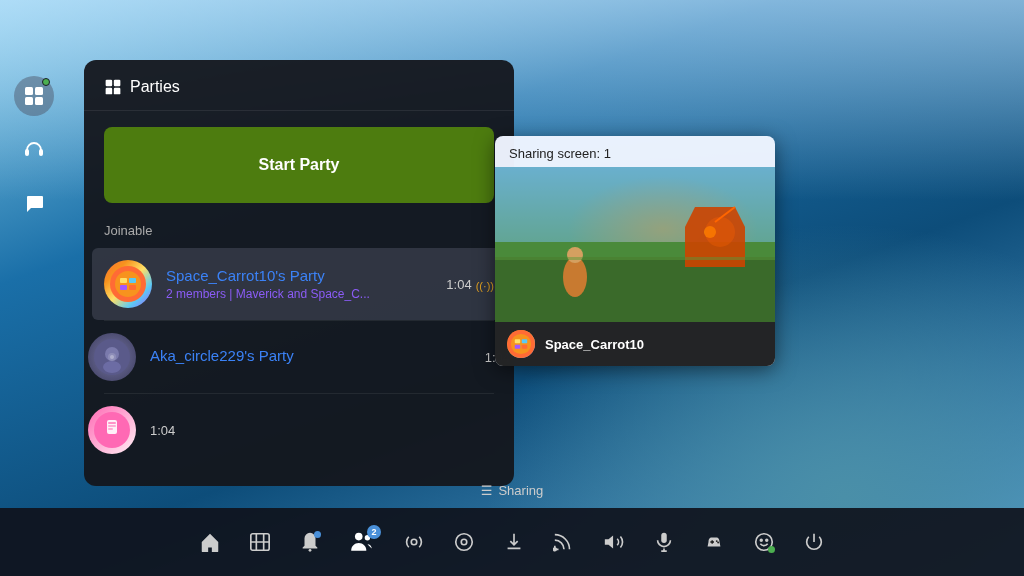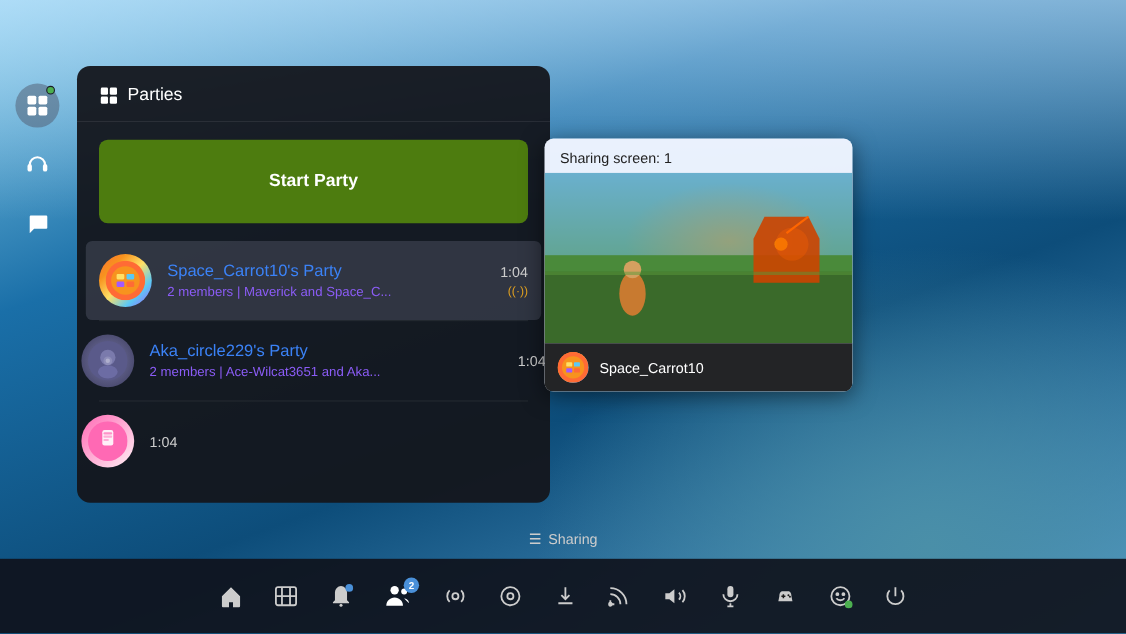--- a/index.html
+++ b/index.html
@@ -28,21 +28,21 @@
       position: absolute;
       right: 0; bottom: 0;
       width: 600px; height: 400px;
       background: radial-gradient(ellipse at 70% 80%, #4a8fa8 0%, transparent 60%);
     }
 
     
     .panel {
       position: absolute;
       top: 60px;
-      left: 70px;
+      left: 84px;
       width: 430px;
       background: rgba(20, 22, 28, 0.95);
       border-radius: 12px;
       padding: 0 0 20px 0;
       z-index: 10;
     }
 
     .panel-header {
       display: flex;
       align-items: center;
@@ -129,40 +129,40 @@
       color: #8b5cf6;
       font-size: 12px;
       white-space: nowrap;
       overflow: hidden;
       text-overflow: ellipsis;
       max-width: 220px;
     }
 
     .party-right {
       display: flex;
-      flex-direction: column;
+      flex-direction: row;
       align-items: flex-end;
       gap: 4px;
     }
     .party-time {
       color: #cccccc;
       font-size: 13px;
     }
     .party-streaming {
       color: #e0a020;
       font-size: 11px;
       display: flex;
       align-items: center;
       gap: 3px;
     }
 
     
     .share-popup {
       position: absolute;
-      top: 126px;
+      top: 136px;
       left: 495px;
       width: 280px;
       background: rgba(240, 245, 255, 0.97);
       border-radius: 8px;
       z-index: 20;
       overflow: hidden;
       box-shadow: 0 4px 20px rgba(0,0,0,0.5);
     }
     .share-header {
       padding: 10px 14px 6px 14px;
@@ -194,21 +194,21 @@
     .share-footer-avatar {
       width: 28px;
       height: 28px;
       border-radius: 50%;
       background: linear-gradient(135deg, #ff6b35, #f7931e, #ffe066, #5bc9f5, #a259ff);
       flex-shrink: 0;
     }
     .share-footer-name {
       color: #ffffff;
       font-size: 13px;
-      font-weight: 400;
+      font-weight: 700;
     }
 
     
     .sidebar {
       position: absolute;
       left: 0;
       top: 60px;
       width: 68px;
       display: flex;
       flex-direction: column;
@@ -347,20 +347,21 @@
       <rect x="2" y="2" width="8" height="8" rx="1.5"></rect>
       <rect x="12" y="2" width="8" height="8" rx="1.5"></rect>
       <rect x="2" y="12" width="8" height="8" rx="1.5"></rect>
       <rect x="12" y="12" width="8" height="8" rx="1.5"></rect>
     </svg>
     <span class="panel-title">Parties</span>
   </div>
 
   <button class="start-party-btn">Start Party</button>
 
+  <div class="section-label">Joinable</div>
 
   <div class="party-item active">
     <div class="party-avatar avatar-carrot">
       <svg width="36" height="36" viewBox="0 0 36 36">
         <circle cx="18" cy="18" r="18" fill="#ff6b35"></circle>
         <circle cx="18" cy="18" r="13" fill="#f7931e"></circle>
         <rect x="10" y="12" width="7" height="5" rx="1" fill="#ffe066"></rect>
         <rect x="19" y="12" width="7" height="5" rx="1" fill="#5bc9f5"></rect>
         <rect x="10" y="19" width="7" height="5" rx="1" fill="#a259ff"></rect>
         <rect x="19" y="19" width="7" height="5" rx="1" fill="#ff6b35"></rect>
@@ -385,21 +386,20 @@
       <svg width="36" height="36" viewBox="0 0 36 36">
         <circle cx="18" cy="18" r="18" fill="#5a5a8a"></circle>
         <circle cx="18" cy="15" r="7" fill="#8888bb" opacity="0.7"></circle>
         <ellipse cx="18" cy="28" rx="9" ry="6" fill="#7070aa" opacity="0.8"></ellipse>
         <circle cx="18" cy="18" r="4" fill="rgba(255,255,255,0.15)"></circle>
         <circle cx="18" cy="18" r="2" fill="rgba(255,255,255,0.3)"></circle>
       </svg>
     </div>
     <div class="party-info">
       <div class="party-name">Aka_circle229's Party</div>
-      <div class="party-meta">2 members | Ace-Wilcat3651 and Aka...</div>
     </div>
     <div class="party-right">
       <span class="party-time">1:04</span>
     </div>
   </div>
 
   <div class="party-divider"></div>
 
   <div class="party-item">
     <div class="party-avatar avatar-juice">

